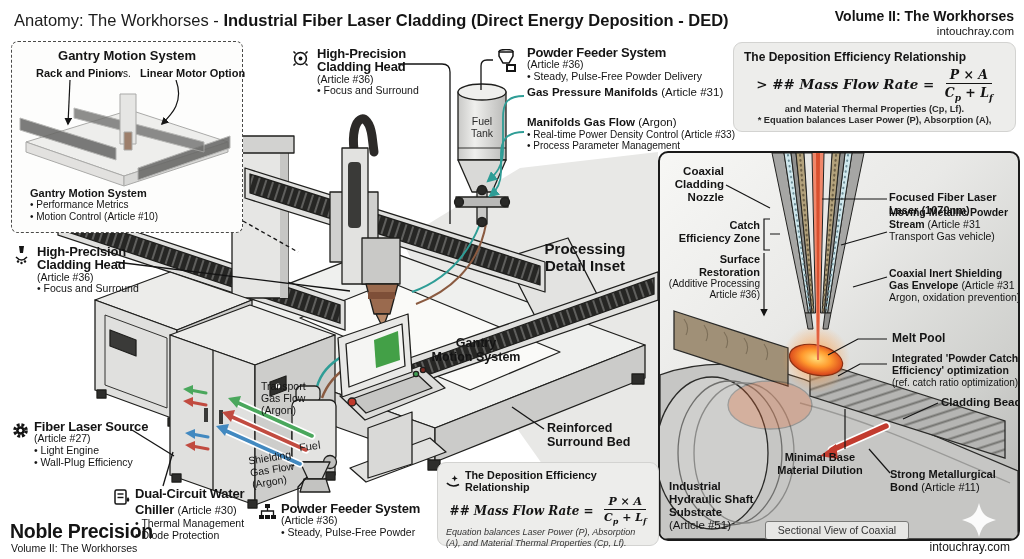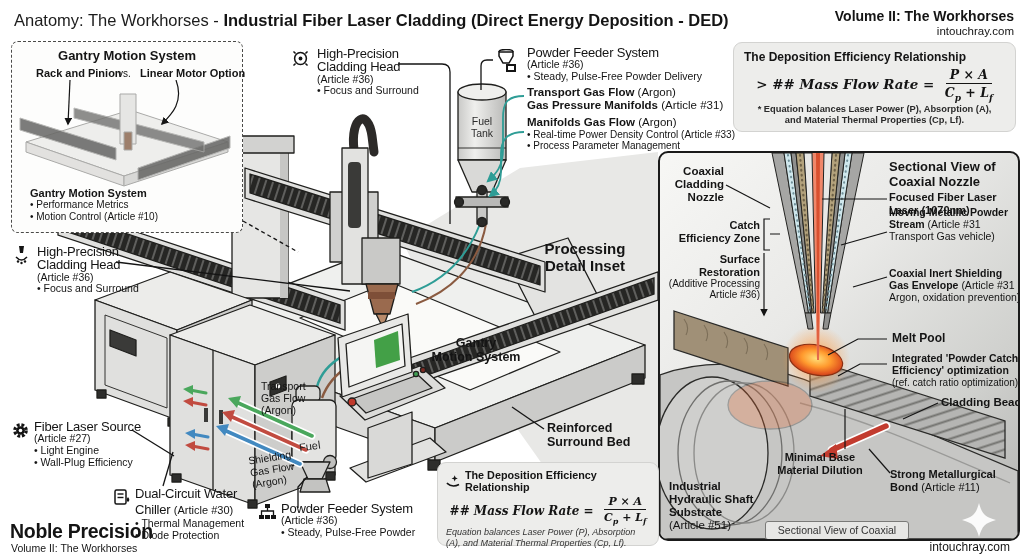--- a/index.html
+++ b/index.html
@@ -1,21 +1,21 @@
 <!DOCTYPE html>
 <html><head>
 <meta charset="utf-8">
 <style>
   html,body{margin:0;padding:0;background:#fff;}
   .stage{position:relative;width:1024px;height:559px;background:#fff;overflow:hidden;
          font-family:"Liberation Sans",sans-serif;color:#141414;}
   .abs{position:absolute;}
   .lbl{position:absolute;line-height:1.13;white-space:nowrap;z-index:5;}
   .ln{display:block;}
-  .bt{font-weight:normal;font-size:13px;letter-spacing:-0.2px;line-height:1.02;}
+  .bt{font-weight:bold;font-size:13px;letter-spacing:-0.2px;line-height:1.02;}
   .sm{font-size:10.5px;}
   .xs{font-size:10px;}
   .b{font-weight:bold;}
   .rt{text-align:right;}
   .ctr{text-align:center;}
   .icon{position:absolute;z-index:6;}
   svg{display:block;}
   
   .hdr-title{left:14px;top:11px;font-size:16.5px;}
   .hdr-right{left:790px;top:9px;width:224px;text-align:right;}
@@ -226,22 +226,22 @@
   <div class="eqbox" style="left:733px;top:42px;width:283px;height:90px;padding:7px 10px 0;box-sizing:border-box;">
     <div class="b" style="font-size:12px;">The Deposition Efficiency Relationship</div>
     <div style="margin-top:3px;text-align:center;">
       <span class="serifit" style="font-size:13.5px;">&gt; ## Mass Flow Rate =</span>
       <span class="frac serifit" style="font-size:12.5px;">
         <span class="num">P × A</span>
         <span class="den"><span>C</span><sub>p</sub><span> + L</span><sub>f</sub></span>
       </span>
     </div>
     <div class="ctr" style="font-size:9.3px;font-weight:bold;color:#2a2a2a;line-height:1.25;margin-top:1px;">
+      <span class="ln">and Material Thermal Properties (Cp, Lf).</span>
       <span class="ln">* Equation balances Laser Power (P), Absorption (A),</span>
-      <span class="ln">and Material Thermal Properties (Cp, Lf).</span>
     </div>
   </div>
 
   <div class="g-inset">
     <div class="lbl ctr b" style="left:0;top:7px;width:100%;font-size:13px;">Gantry Motion System</div>
     <div class="lbl b" style="left:24px;top:25px;font-size:11px;">Rack and Pinion</div>
     <div class="lbl" style="left:106px;top:26px;font-size:10px;">vs.</div>
     <div class="lbl b" style="left:128px;top:25px;font-size:11px;">Linear Motor Option</div>
     <svg width="222" height="108" viewBox="0 0 222 108" style="position:absolute;left:4px;top:38px;">
       <g stroke="#9b9b99" stroke-width="1" fill="#ececea" opacity="0.85" stroke-linejoin="round">
@@ -289,21 +289,20 @@
     <rect x="12" y="15" width="10" height="8" fill="#141414"></rect>
       <rect x="14" y="17" width="6" height="4" fill="#fff"></rect>
   </svg>
   <div class="lbl" style="left:527px;top:46px;">
     <span class="ln bt">Powder Feeder System</span>
     <span class="ln sm">(Article #36)</span>
     <span class="ln sm">• Steady, Pulse-Free Powder Delivery</span>
   </div>
 
   <div class="lbl" style="left:527px;top:86px;font-size:11.5px;">
-    <span class="ln"><span class="b">Transport Gas Flow </span><span>(Argon)</span></span>
     <span class="ln"><span class="b">Gas Pressure Manifolds </span><span>(Article #31)</span></span>
   </div>
 
   <div class="lbl" style="left:527px;top:116px;">
     <span class="ln" style="font-size:11.5px;"><span class="b">Manifolds Gas Flow </span><span>(Argon)</span></span>
     <span class="ln xs">• Real-time Power Density Control (Article #33)</span>
     <span class="ln xs">• Process Parameter Management</span>
   </div>
 
   <svg class="icon" style="left:12px;top:245px;" width="19" height="20" viewBox="0 0 19 20">
@@ -502,24 +501,20 @@
     <div class="n-lbl rt" style="left:16px;top:66px;width:84px;font-size:11px;font-weight:bold;">
       <span class="ln">Catch</span>
       <span class="ln">Efficiency Zone</span>
     </div>
     <div class="n-lbl rt" style="left:0px;top:100px;width:100px;font-size:10px;">
       <span class="ln b" style="font-size:11px;">Surface</span>
       <span class="ln b" style="font-size:11px;">Restoration</span>
       <span class="ln">(Additive Processing</span>
       <span class="ln">Article #36)</span>
     </div>
-    <div class="n-lbl b" style="left:229px;top:7px;font-size:13px;line-height:1.12;">
-      <span class="ln">Sectional View of</span>
-      <span class="ln">Coaxial Nozzle</span>
-    </div>
     <div class="n-lbl b" style="left:229px;top:38px;font-size:11px;">
       <span class="ln">Focused Fiber Laser</span>
       <span class="ln">Laser (1070nm)</span>
     </div>
     <div class="n-lbl" style="left:229px;top:54px;font-size:10.5px;">
       <span class="ln b">Moving Metallic Powder</span>
       <span class="ln"><span class="b">Stream </span><span>(Article #31</span></span>
       <span class="ln">Transport Gas vehicle)</span>
     </div>
     <div class="n-lbl" style="left:229px;top:115px;font-size:10.5px;">

